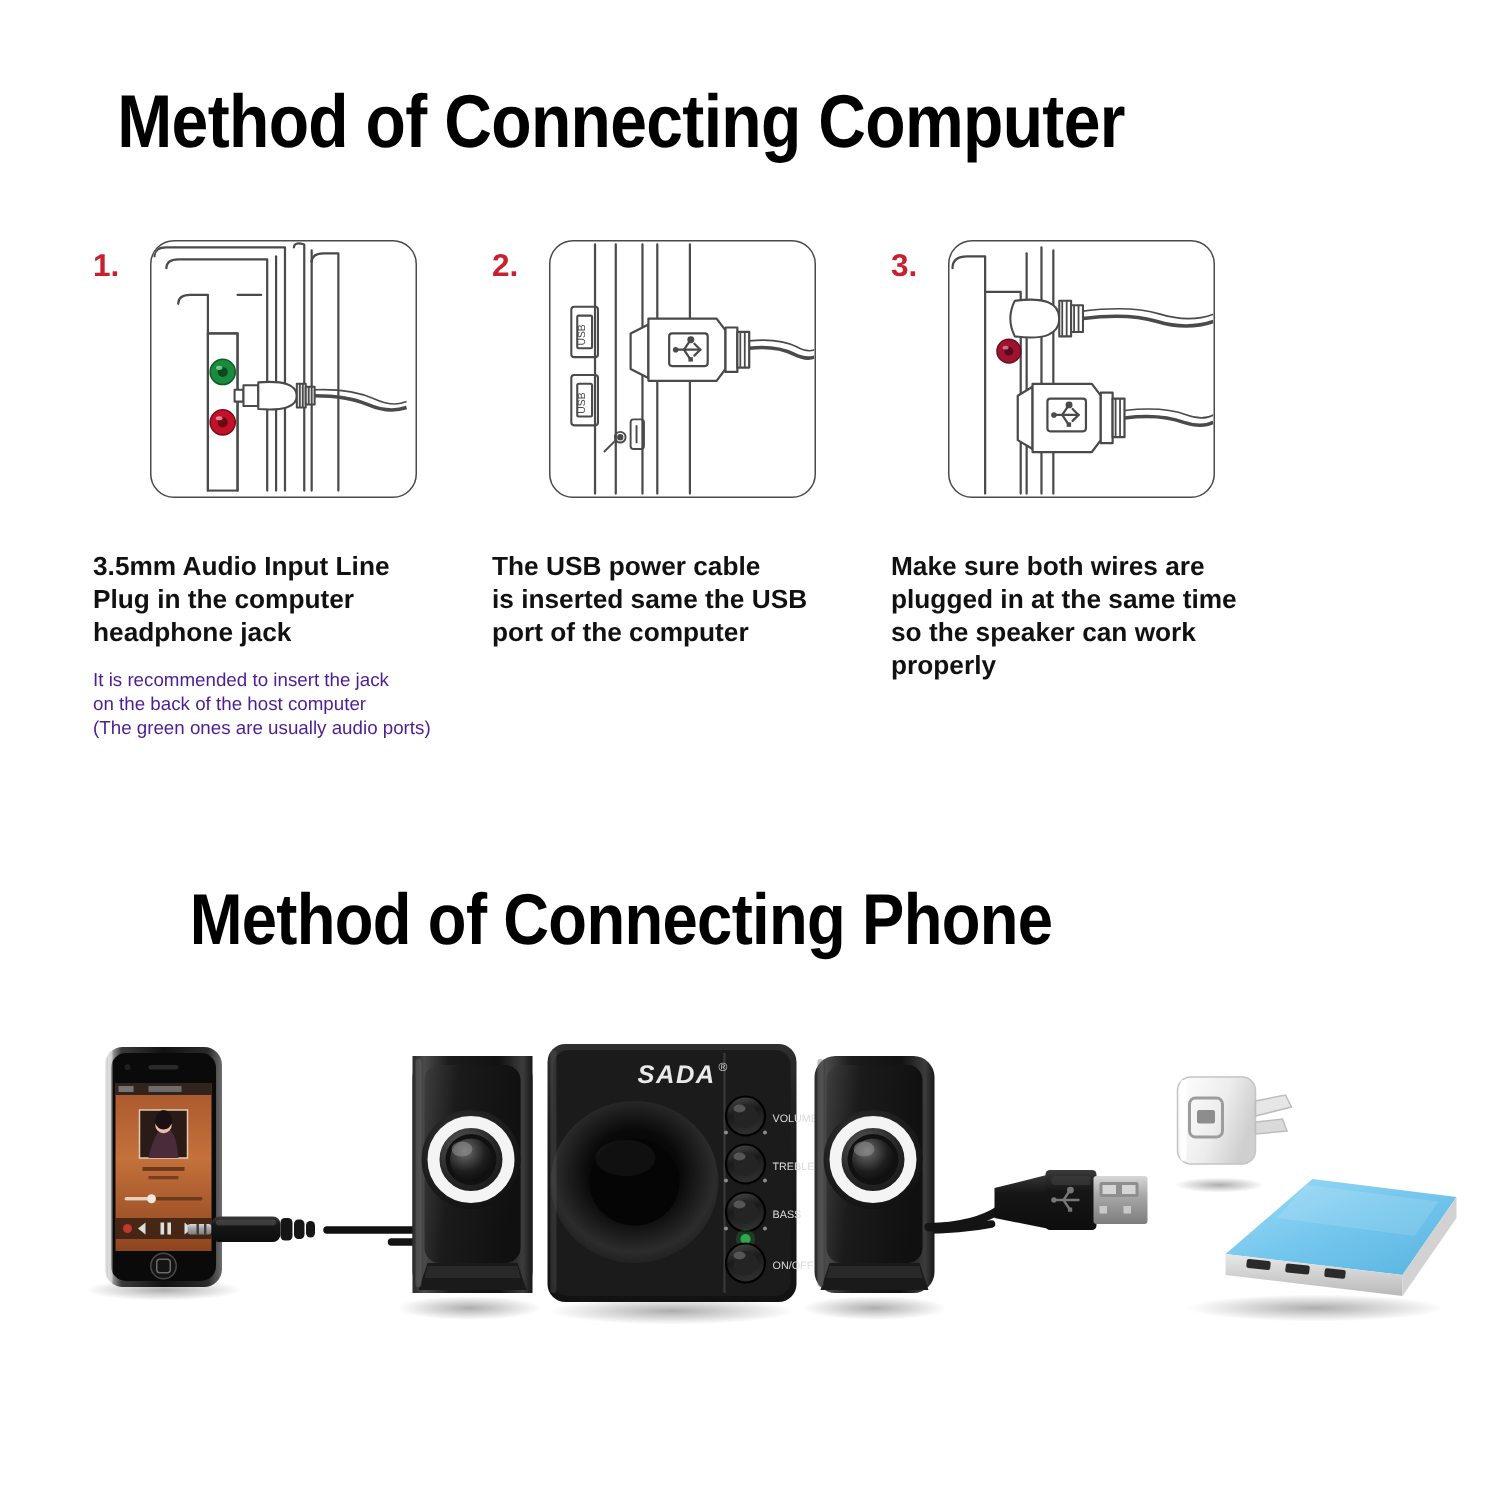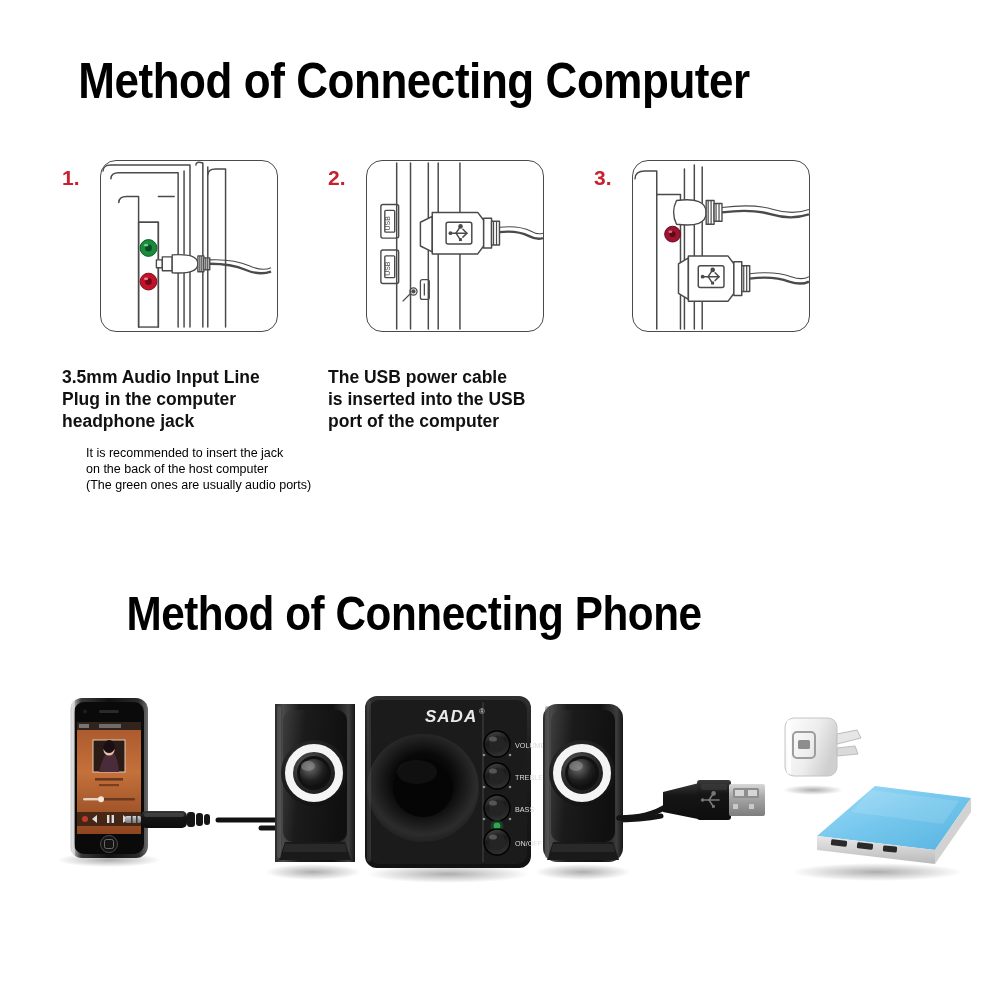--- a/index.html
+++ b/index.html
@@ -47,21 +47,21 @@
   .panel svg { display: block; width: 100%; height: 100%; }
 
   .caption {
     position: absolute; left: 0; top: 206px; width: 300px;
   }
   .cap-main {
     font-size: 17.5px; line-height: 22px; color: #111; white-space: pre-line; font-weight: bold;
   }
   .cap-note {
     margin-top: 13px;
-    font-size: 12.5px; line-height: 16px; color: #000000; white-space: pre-line; margin-left: 24px;
+    font-size: 12.5px; line-height: 16px; color: #4c1d95; white-space: pre-line;
   }
   #step-3 .cap-note { margin-top: 14px; }
 
   
   .scene { position: absolute; top: 660px; left: 13px; width: 1000px; height: 300px; }
   .scene svg { display: block; width: 1000px; height: 300px; }
 </style>
 </head>
 <body>
 
@@ -187,21 +187,21 @@
             <path d="M128 61 L128 85"></path>
               <path d="M131 61 L131 85"></path>
 
             <path d="M134 72 Q152 70 164 76 Q172 80 178 78" stroke-width="2.4"></path>
             <path d="M134 67 Q154 65 166 71 Q173 75 178 73" stroke-width="1.1"></path>
           </g>
         </svg>
       </div>
       <div class="caption">
         <div class="cap-main">The USB power cable
-is inserted into the USB
+is inserted same the USB
 port of the computer</div>
         <div class="cap-note"></div>
       </div>
     </div>
 
     <div class="step" id="step-3">
       <div class="step-num">3.</div>
       <div class="panel">
         <svg viewBox="0 0 178 172" xmlns="http://www.w3.org/2000/svg">
           <g fill="none" stroke="#4a4a4a" stroke-width="1.5" stroke-linejoin="round" stroke-linecap="round">
@@ -250,20 +250,24 @@
           </g>
           <g fill="none" stroke="#4a4a4a" stroke-width="1.2">
             <path d="M112 106 L112 132"></path>
               <path d="M115 106 L115 132"></path>
             <path d="M118 119 Q142 116 158 122 Q170 126 178 122" stroke-width="2.4"></path>
             <path d="M118 114 Q144 111 160 117 Q171 121 178 117" stroke-width="1.1"></path>
           </g>
         </svg>
       </div>
       <div class="caption">
+        <div class="cap-main">Make sure both wires are
+plugged in at the same time
+so the speaker can work
+properly</div>
       </div>
     </div>
   </div>
 
   <div class="section-title" id="title-phone">Method of Connecting Phone</div>
 
   <div class="scene">
     <svg viewBox="0 0 1000 300" xmlns="http://www.w3.org/2000/svg">
       <defs>
         <linearGradient id="gPhoneBody" x1="0" y1="0" x2="1" y2="0">

